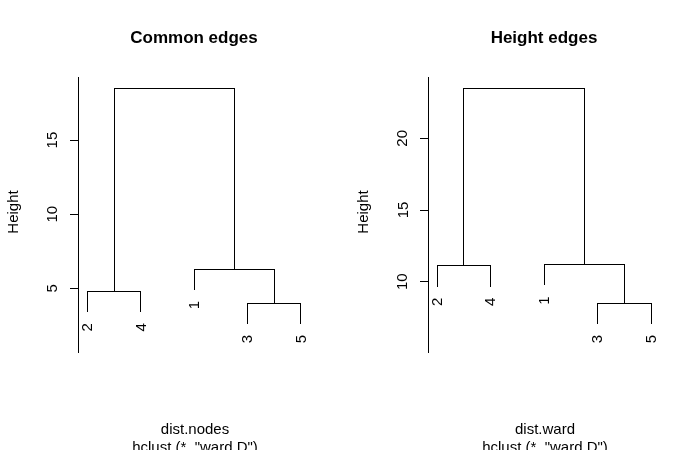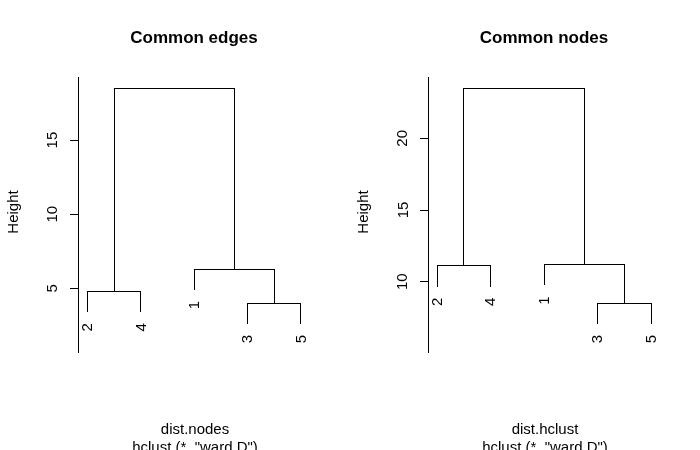--- a/index.html
+++ b/index.html
@@ -75,23 +75,23 @@
       <text x="549" y="296.285" text-anchor="end" transform="rotate(-90 549 296.285)" class="svgtext">1</text>
       <line x1="624.25" y1="264.4920000000001" x2="624.25" y2="303.21000000000004" class="pl" stroke="#000000"></line>
       <line x1="597.5" y1="303.21000000000004" x2="651" y2="303.21000000000004" class="pl" stroke="#000000"></line>
       <line x1="597.5" y1="303.21000000000004" x2="597.5" y2="324.00300000000004" class="pl" stroke="#000000"></line>
       <text x="602.5" y="335.00300000000004" text-anchor="end" transform="rotate(-90 602.5 335.00300000000004)" class="svgtext">3</text>
       <line x1="651" y1="303.21000000000004" x2="651" y2="324.00300000000004" class="pl" stroke="#000000"></line>
       <text x="656" y="335.00300000000004" text-anchor="end" transform="rotate(-90 656 335.00300000000004)" class="svgtext">5</text>
     </svg>
 
   <div class="panel-title" id="title-left">Common edges</div>
-  <div class="panel-title" id="title-right">Common nodes</div>
+  <div class="panel-title" id="title-right">Height edges</div>
 
   <div class="caption" id="caption-left">
     <div>dist.nodes</div>
     <div>hclust (*, "ward.D")</div>
   </div>
   <div class="caption" id="caption-right">
-    <div>dist.hclust</div>
+    <div>dist.ward</div>
     <div>hclust (*, "ward.D")</div>
   </div>
 </div>
 
 </body></html>

